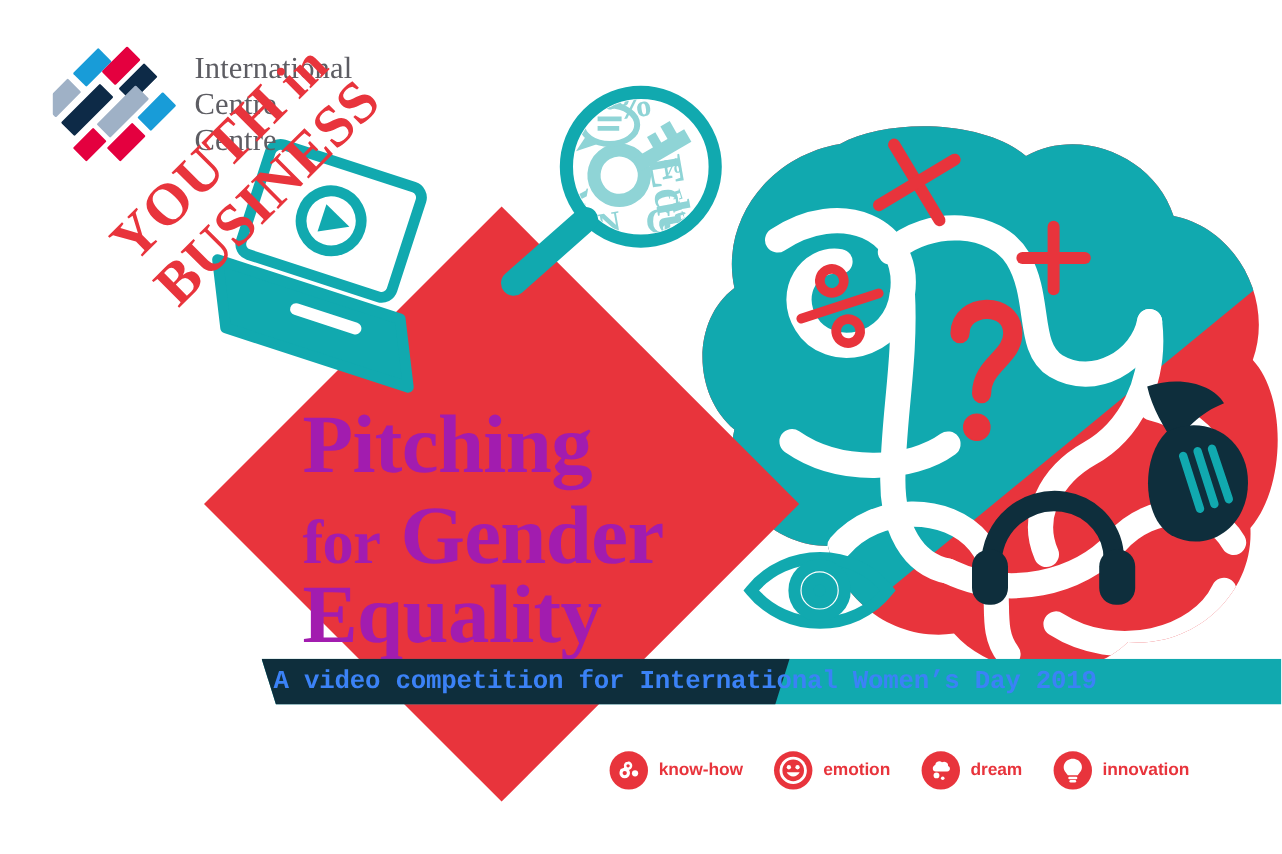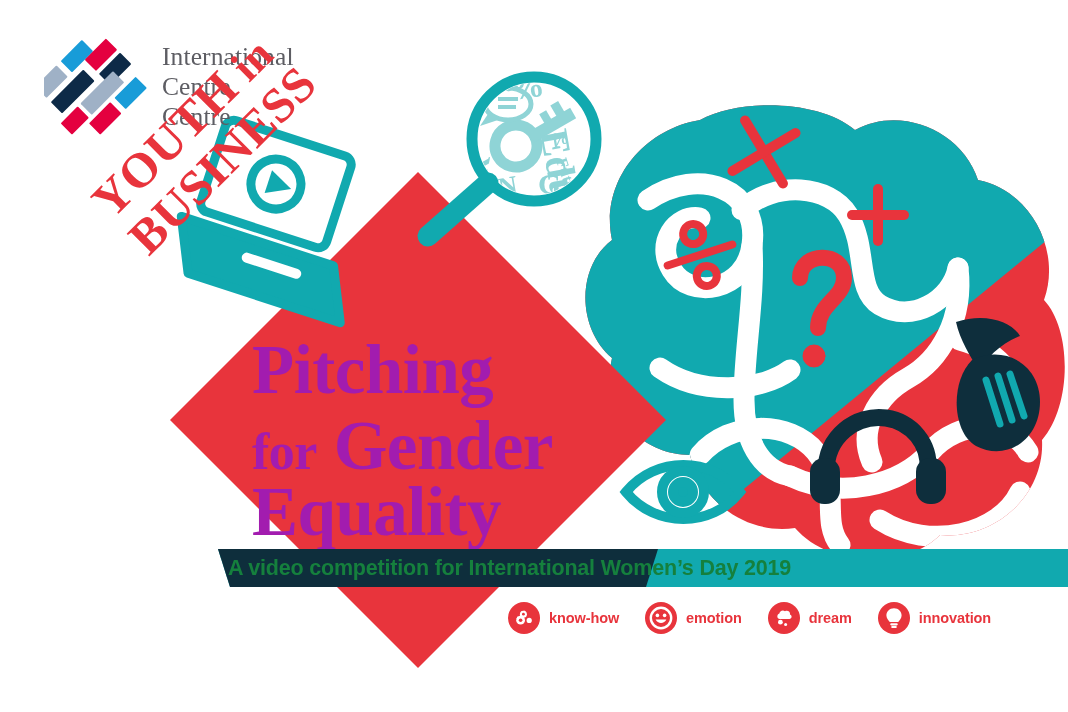--- a/index.html
+++ b/index.html
@@ -32,25 +32,25 @@
   #title .tl{font-family:"Liberation Serif",serif;font-weight:700;color:#a21caf;
      line-height:.93;white-space:nowrap;}
   #title .t1{font-size:69px;letter-spacing:-.5px;}
   #title .t2{font-size:69px;letter-spacing:-.5px;margin-top:12px;}
   #title .t2 .small{font-size:52px;}
   #title .t3{font-size:69px;letter-spacing:-.5px;margin-top:2px;}
 
   
   #subbar{position:absolute;left:218px;top:549px;height:38px;width:850px;}
   #subbar-text{position:absolute;left:228px;top:556px;height:26px;
-     color:#15803d;font-size:21.5px;font-weight:700;letter-spacing:-.2px;
-     white-space:nowrap;font-family:Liberation Sans, sans-serif;}
-
-  
-  #keywords{position:absolute;left:508px;top:600px;height:36px;display:flex;align-items:center;}
+     color:#3b82f6;font-size:21.5px;font-weight:700;letter-spacing:-.2px;
+     white-space:nowrap;font-family:Liberation Mono, monospace;}
+
+  
+  #keywords{position:absolute;left:508px;top:624px;height:36px;display:flex;align-items:center;}
   .kw{display:flex;align-items:center;margin-right:26px;}
   .kw .kwic{width:32px;height:32px;border-radius:50%;background:#e8343c;
      display:flex;align-items:center;justify-content:center;flex:0 0 auto;}
   .kw .kwlb{margin-left:9px;color:#e8343c;font-size:14.5px;font-weight:700;
      font-family:"Liberation Sans",sans-serif;white-space:nowrap;letter-spacing:-.1px;}
 </style>
 </head>
 <body>
 
 <div id="poster">

